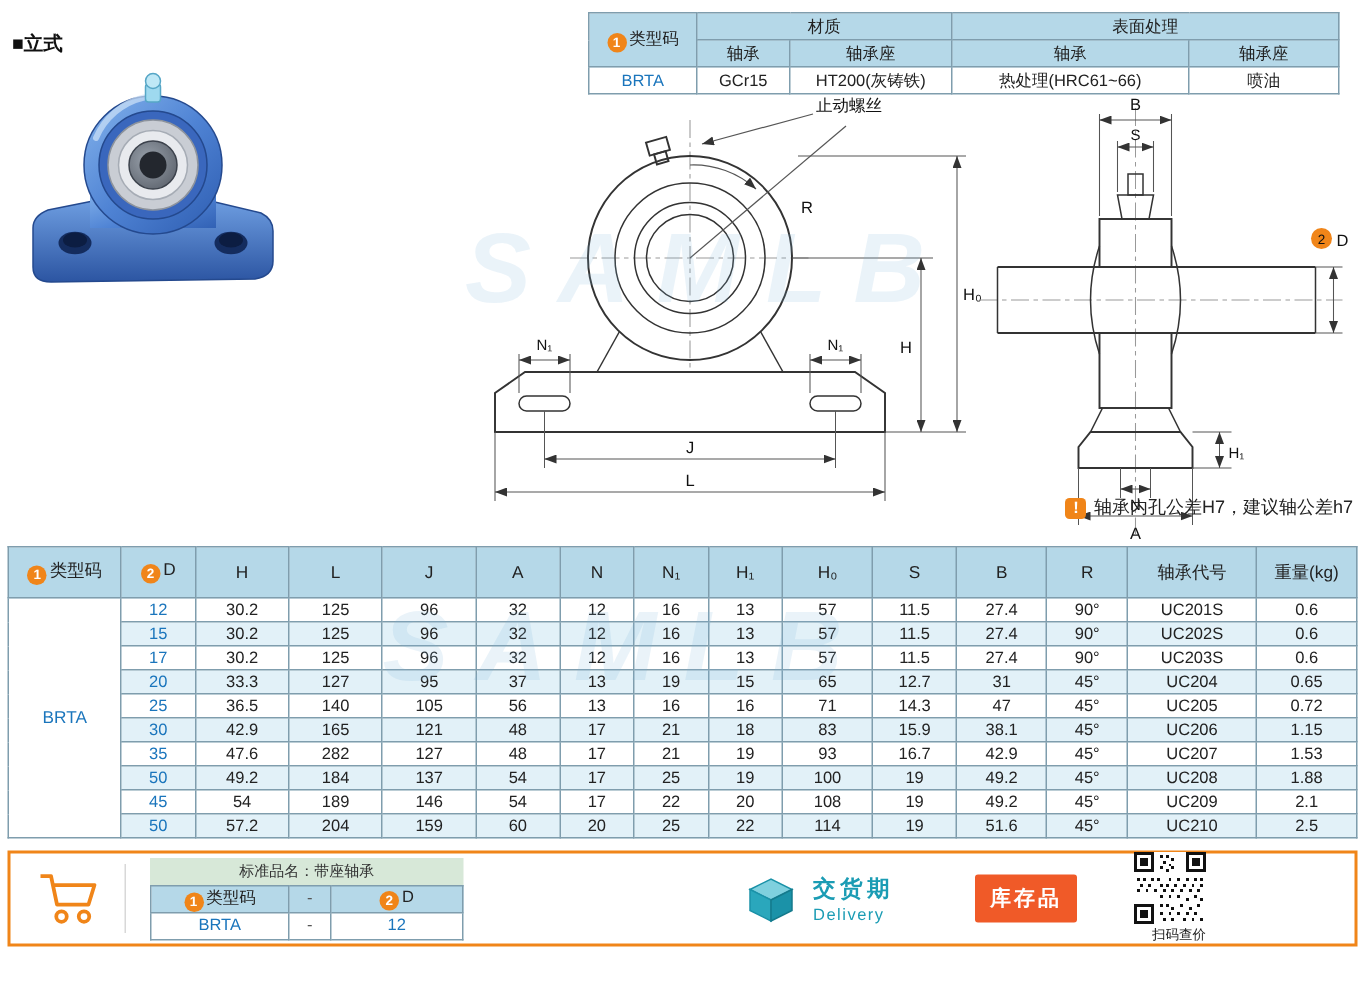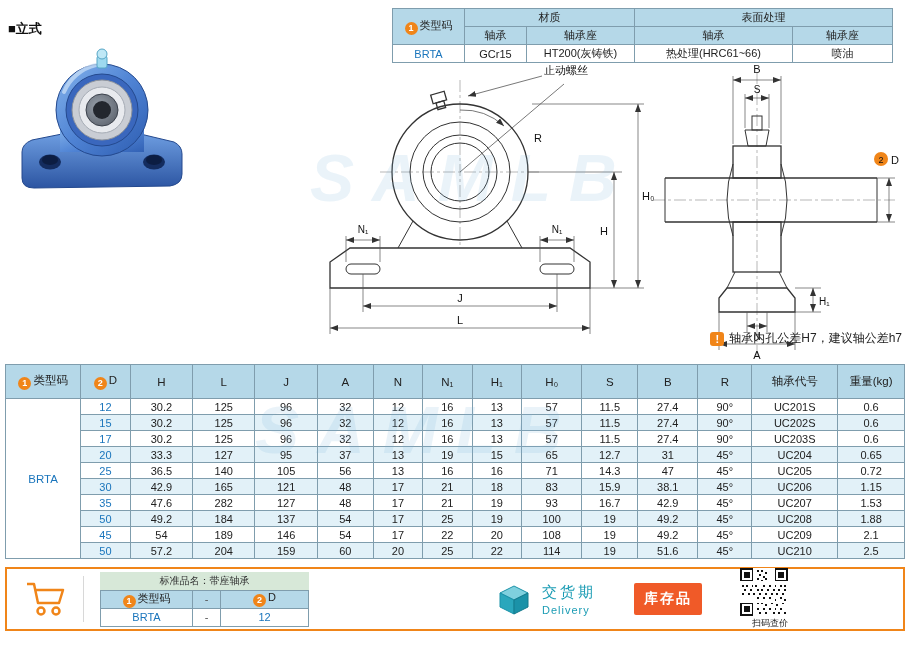--- a/index.html
+++ b/index.html
@@ -65,24 +65,24 @@
   .order-en { color:#f08519; font-size:12px; letter-spacing:4px; margin-top:2px; }
   .v-divider { width:1px; height:46px; background:#d8d8d8; margin:0 16px; }
   .example-block { display:flex; flex-direction:column; }
   .std-bar { background:#d7e8d8; font-size:10px; padding:2px 8px; color:#333;text-align:center; }
   .order-table { width:100%; }
   .order-table th { background:#b5d8e8; font-weight:normal; font-size:11px; height:18px; }
   .order-table td { font-size:11px; height:18px; background:#fff; }
   .order-table .cw1 { width:92px; } .order-table .cw2 { width:28px; } .order-table .cw3 { width:88px; }
   .dash-cell { color:#555; }
   .delivery-block { display:flex; align-items:center; gap:8px; margin-left:185px; }
-  .delivery-cn { color:#1b9cb4; font-size:15px; font-weight:normal; letter-spacing:3px; }
+  .delivery-cn { color:#1b9cb4; font-size:15px; font-weight:bold; letter-spacing:3px; }
   .delivery-en { color:#1b9cb4; font-size:11px; letter-spacing:1px; margin-top:2px; }
   .stock-badge {
-    margin-left:38px; background:#f05a28; color:#fff; font-size:14px; font-weight:bold;
+    margin-left:54px; background:#f05a28; color:#fff; font-size:14px; font-weight:bold;
     padding:7px 10px; letter-spacing:2px; border-radius:2px;
   }
   .qr-block { margin-left:20px; display:flex; flex-direction:column; align-items:flex-end; width:66px; }
   .qr-caption { font-size:9px; margin-top:1px; color:#222; }
 
   svg text { font-family:"Liberation Sans","DejaVu Sans",sans-serif; fill:#111; }
 </style>
 </head>
 <body>
 

